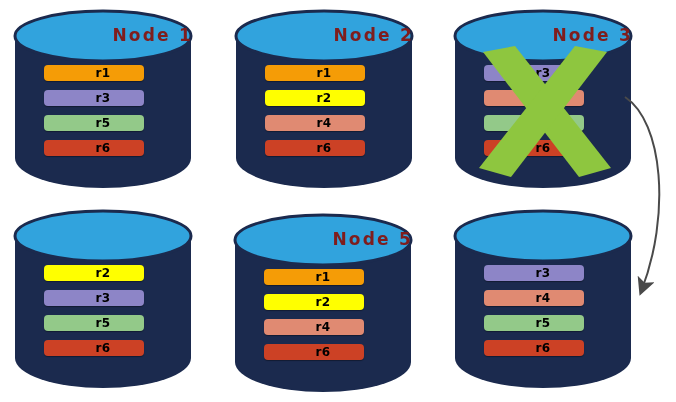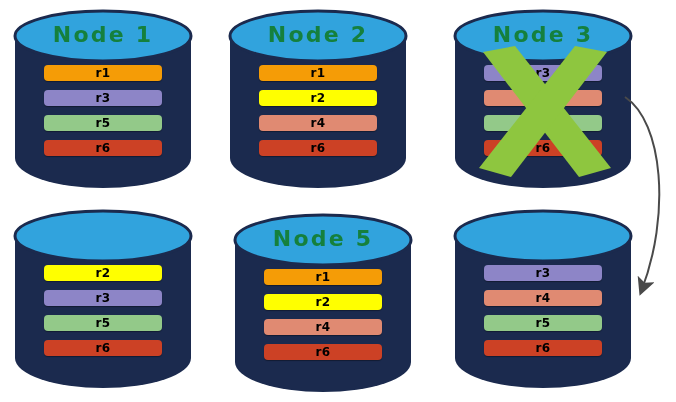--- a/index.html
+++ b/index.html
@@ -36,40 +36,40 @@
     width: 180px;
     height: 182px;
     overflow: visible;
   }
 
   .node-label {
     position: absolute;
     left: 0;
     top: 17px;
     width: 180px;
-    text-align: center;
-    color: #15803d;
-    font-size: 22px;
+    text-align: right;
+    color: #7f1d1d;
+    font-size: 17px;
     font-weight: bold;
     letter-spacing: 2.2px;
     line-height: 20px;
     white-space: pre;
     pointer-events: none;
   }
 
   .records {
     position: absolute;
     left: 31px;
     top: 57px;
     width: 118px;
   }
 
   .record {
     position: relative;
-    width: 118px;
+    width: 100px;
     height: 16px;
     margin-bottom: 9px;
     border-radius: 4px;
     box-shadow: 0 1px 1px rgba(0,0,0,0.35);
   }
 
   .record-label {
     position: absolute;
     left: 0;
     top: 0;
@@ -119,21 +119,21 @@
           <span class="record-label">r3</span>
         </div>
         <div class="record" style="background: rgb(147, 201, 137);">
           <span class="record-label">r5</span>
         </div>
         <div class="record" style="background: rgb(204, 65, 37);">
           <span class="record-label">r6</span>
         </div>
       </div>
     </div>
-    <div class="node" style="left: 228px; top: 8px;">
+    <div class="node" style="left: 234px; top: 8px;">
       <svg class="cyl-svg" viewBox="0 0 180 182" xmlns="http://www.w3.org/2000/svg">
         <path d="M2,28 L2,150 A88,30 0 0 0 178,150 L178,28 Z" fill="#1b2a4e"></path>
         <ellipse cx="90" cy="28" rx="88" ry="25" fill="#31a3dd" stroke="#1b2a4e" stroke-width="3"></ellipse>
       </svg>
       <div class="node-label">Node 2</div>
       <div class="records">
         <div class="record" style="background: rgb(245, 156, 6);">
           <span class="record-label">r1</span>
         </div>
         <div class="record" style="background: rgb(255, 255, 0);">

